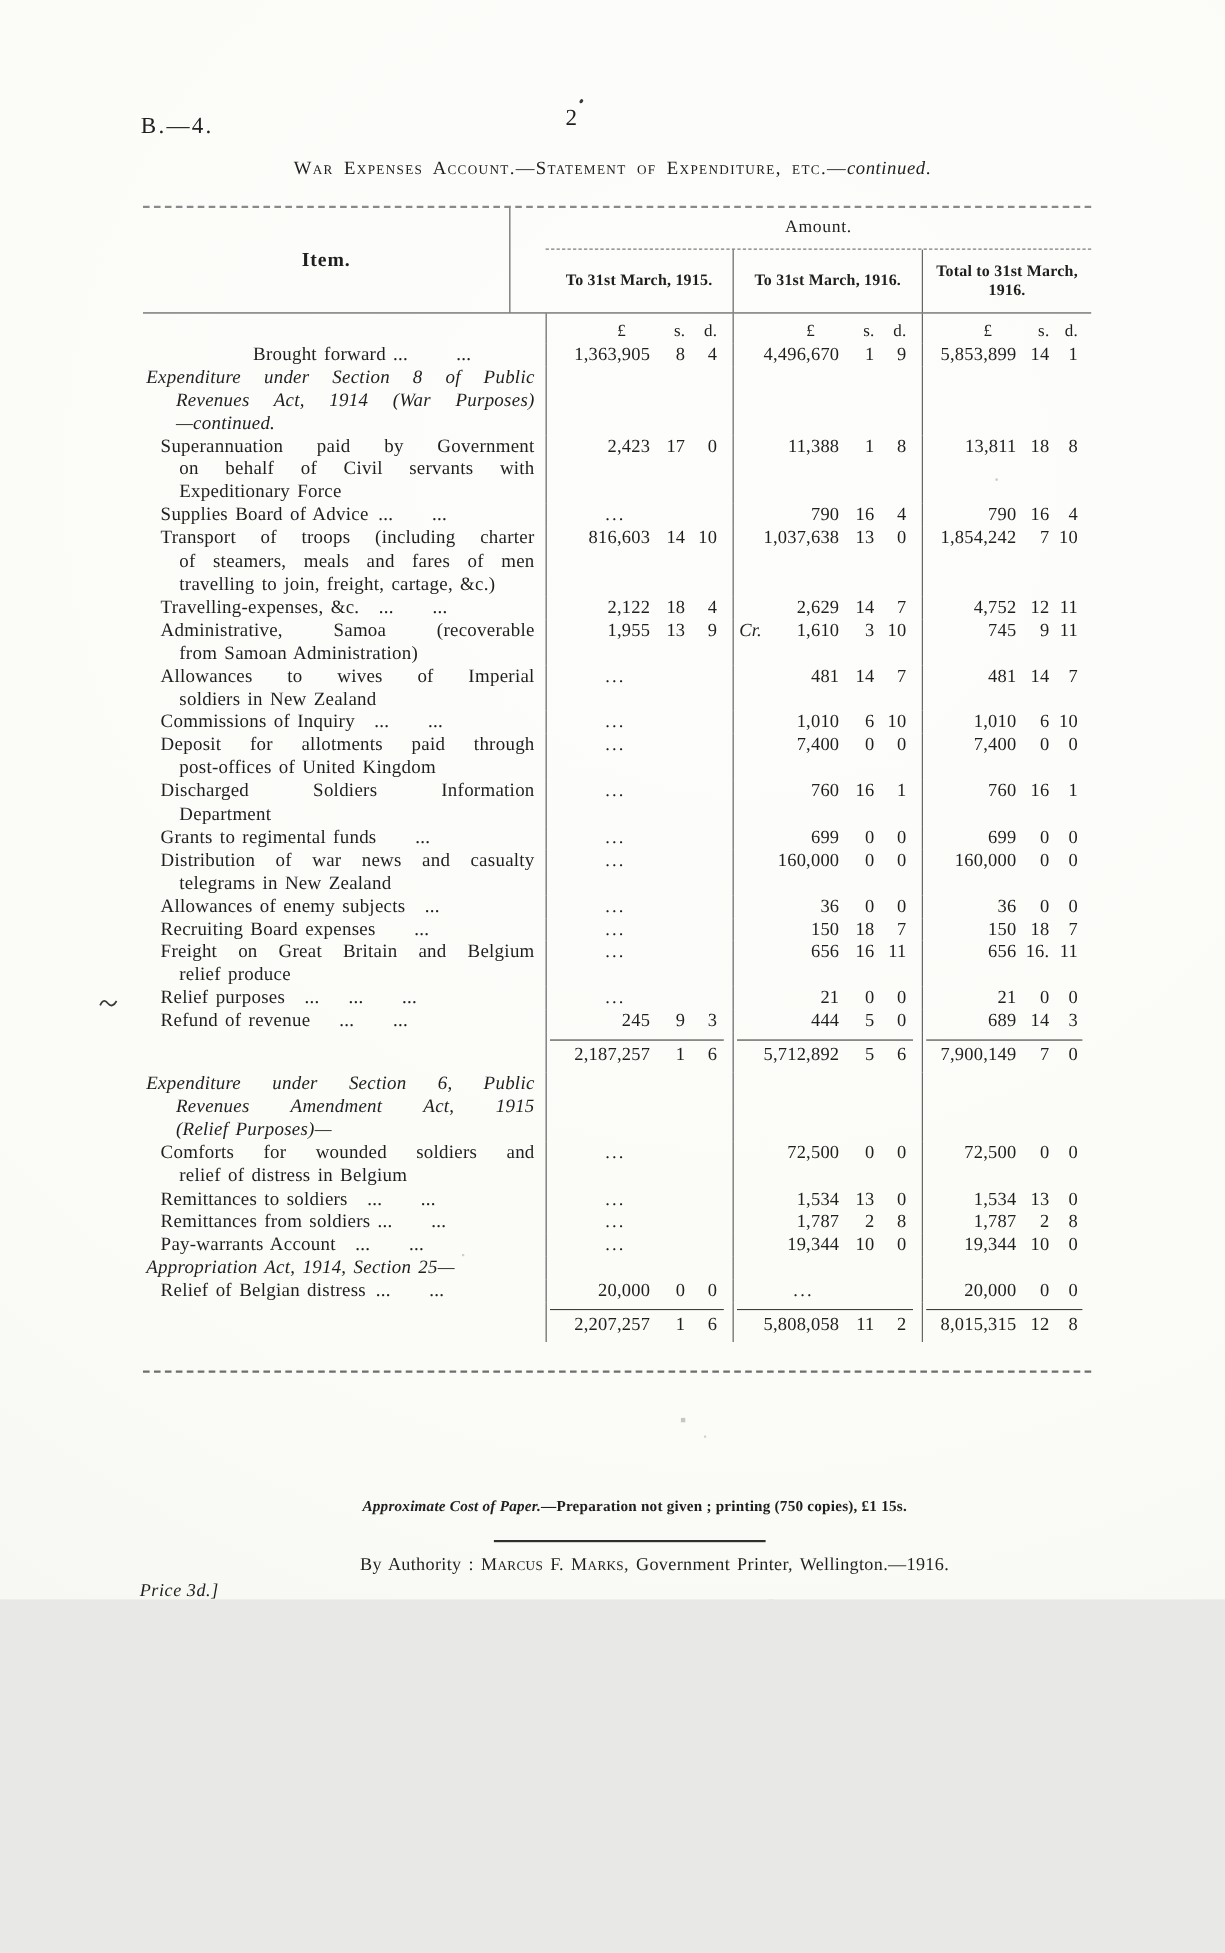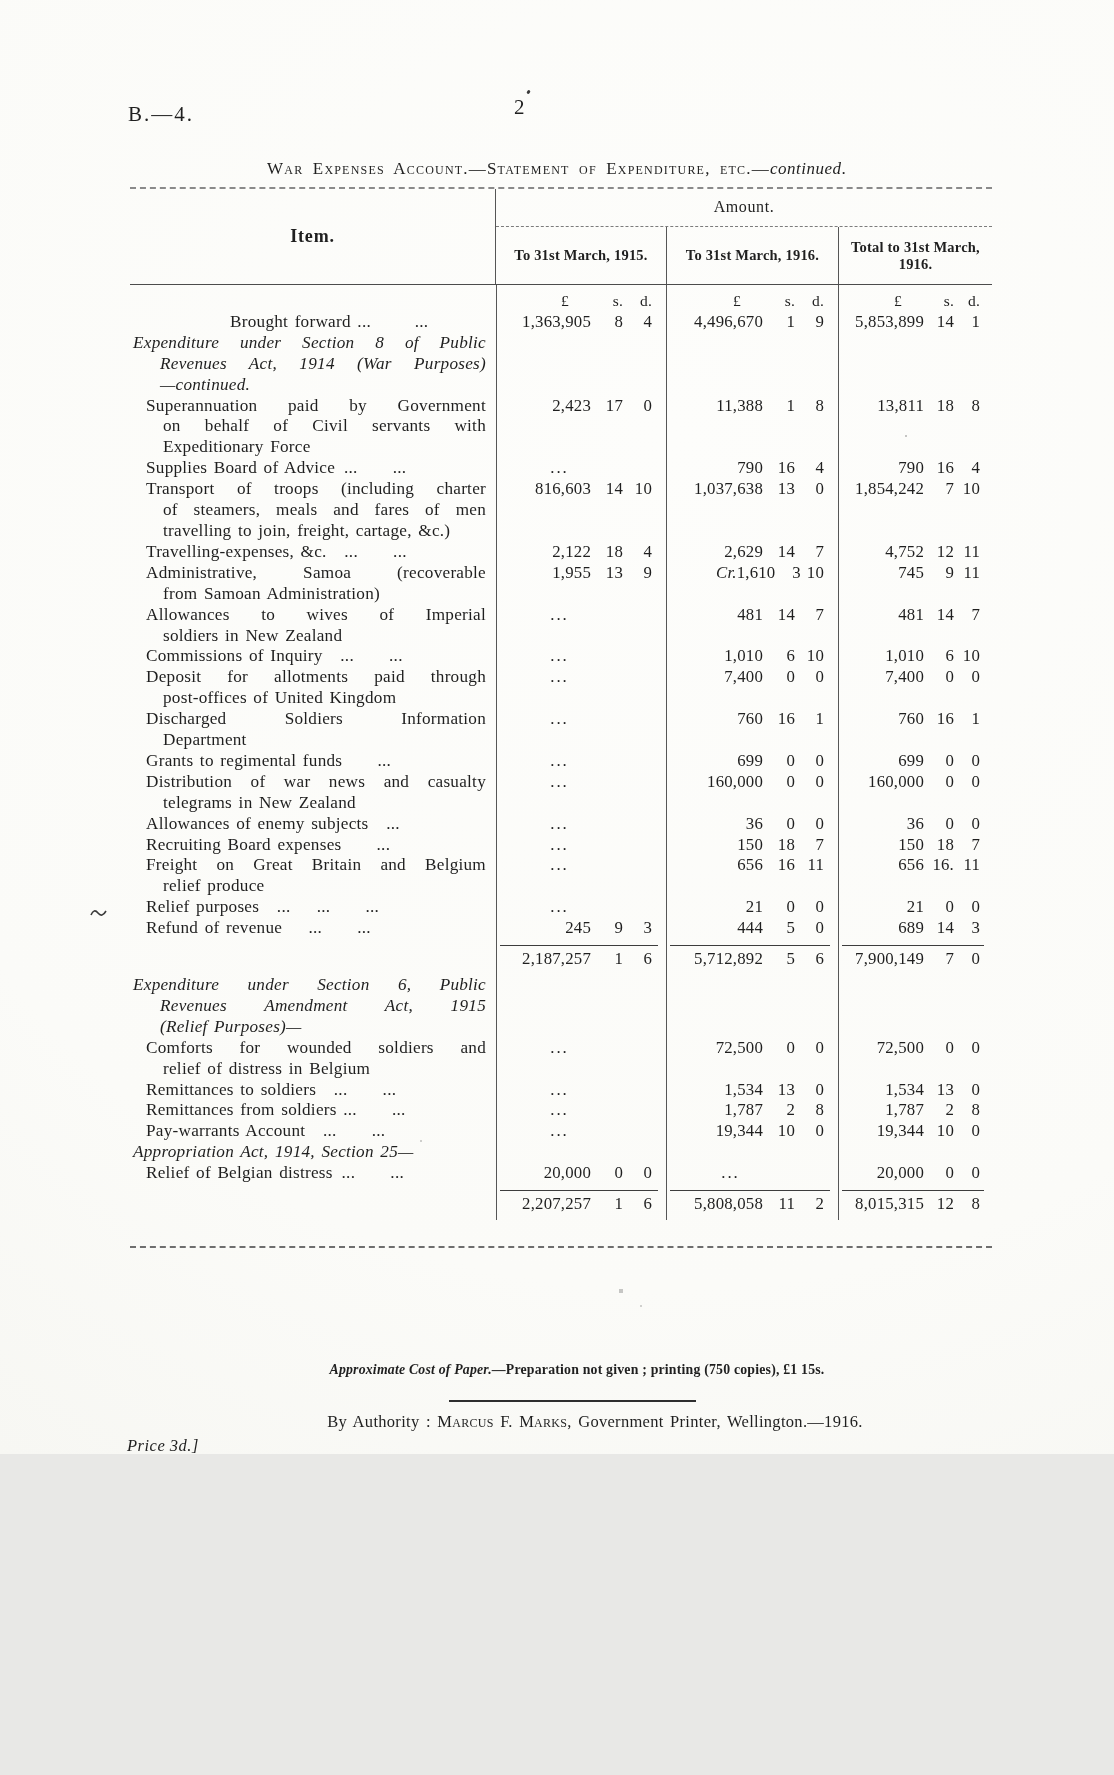--- a/index.html
+++ b/index.html
@@ -7,31 +7,31 @@
     position:relative; width:1114px; height:1454px; margin:0 auto;
     background:#fcfcfa;
     background-image:radial-gradient(circle at 60% 30%, #fdfdfb 0%, #fbfbf8 70%, #f7f7f3 100%);
     font-family:"Liberation Serif","DejaVu Serif",serif;
     color:#1f1f1f; overflow:hidden;
   }
   .doc-ref{position:absolute; top:102px; left:128px; font-size:21px; letter-spacing:2px;}
   .page-num{position:absolute; top:95px; left:514px; font-size:21px;}
   .page-num-speck{position:absolute; top:90px; left:527px; width:3px; height:4px; background:#3a3a3a; border-radius:50%; transform:rotate(40deg);}
   .masthead{position:absolute; top:143px; left:0; width:100%; text-align:center;
-    font-size:17px; letter-spacing:1.2px; word-spacing:4px;margin-top:16px;}
+    font-size:17px; letter-spacing:1.2px; word-spacing:4px;}
   .masthead .sc{font-variant:small-caps;}
   .masthead .it{font-style:italic; letter-spacing:0.5px; word-spacing:1px;}
 
   
   .table{position:absolute; top:187px; left:130px; width:862px;
     border-top:2px dashed #8a8a8a; border-bottom:2px dashed #6e6e6e;}
   .thead{display:flex; border-bottom:1.5px solid #4c4c4c;}
   .th-item{width:366px; display:flex; align-items:center; justify-content:center;
     font-weight:bold; font-size:18px; letter-spacing:0.8px;text-align:right;}
-  .th-group{width:496px; border-left:1px solid #565656;}
+  .th-group{width:496px; border-left:1px solid #565656;padding-left:32px;}
   .th-amount{text-align:center; font-size:16px; padding:9px 0 10px; letter-spacing:0.6px;
     border-bottom:1px dashed #7c7c7c;}
   .th-cols{display:flex;}
   .th-col{display:flex; align-items:center; justify-content:center; text-align:center;
     height:57px; font-weight:bold; font-size:14.5px; line-height:17px; letter-spacing:0.2px; padding:0 6px; box-sizing:border-box;}
   .th-col.w1{width:170px;} .th-col.w2{width:172px;} .th-col.w3{width:154px;}
   .th-col.bl{border-left:1px solid #565656;}
 
   .tbody{padding-bottom:26px;}
   .trow{display:flex;}
@@ -51,21 +51,21 @@
   .brought .iline{padding-left:100px;}
 
   .amt{display:flex; white-space:nowrap; font-size:16.8px; line-height:20.9px;
     padding-right:14px; letter-spacing:0.2px;}
   .col2 .amt{padding-right:12px;}
   .amt .L{flex:1; text-align:right;}
   .amt .S{width:32px; text-align:right;}
   .amt .D{width:29px; text-align:right;}
   .col2 .amt .S{width:30px;}
   .col2 .amt .D{width:26px;}
-  .amt .cr{font-style:italic; padding-left:5px;margin-left:44px;}
+  .amt .cr{font-style:italic; padding-left:5px;}
   .amt .dots{flex:1; text-align:center; padding-right:30px; letter-spacing:2px;}
   .amt.lsd-line{font-size:15.5px; padding-top:6px;}
   .amt.lsd-line .L{padding-right:22px;}
   .sumrule{border-top:1.4px solid #3d3d3d; margin:6px 8px 3px 3px; height:0;}
   .trow.subtotal .cell, .trow.total .cell{padding-bottom:5px;}
 
   
   .cost-note{position:absolute; top:1333px; left:0; width:100%; text-align:center;
     padding-left:40px; box-sizing:border-box; font-size:13.8px; letter-spacing:0.2px;margin-top:29px;}
   .cost-note .lbl{font-style:italic; font-weight:bold;}

